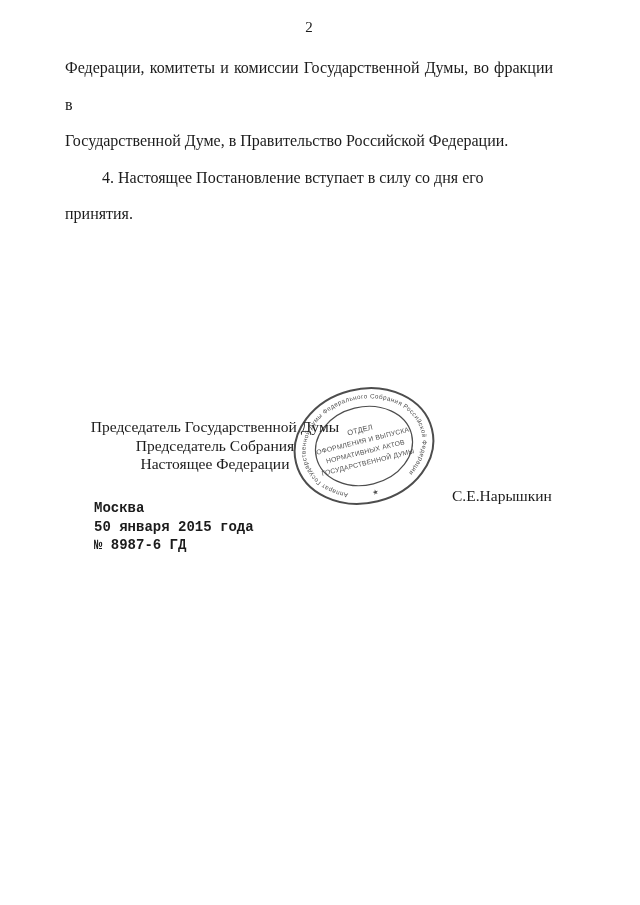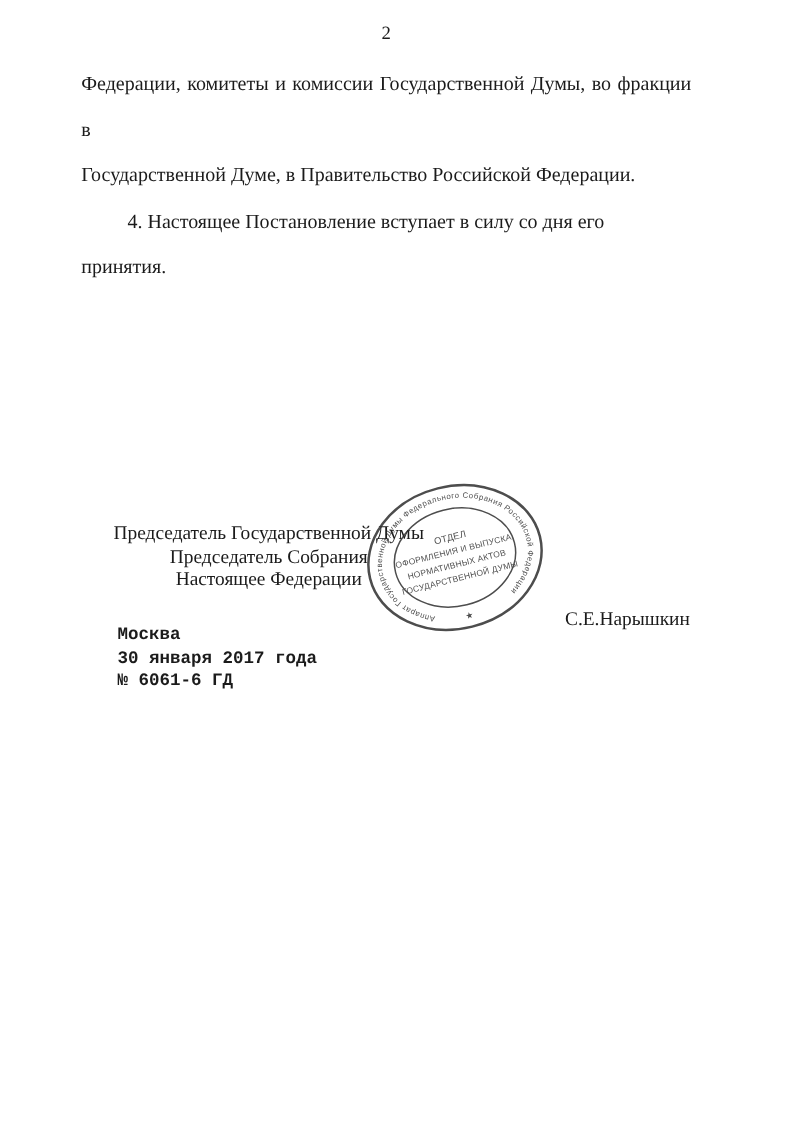--- a/index.html
+++ b/index.html
@@ -117,17 +117,17 @@
         <text class="stamp-center-text" x="80" y="49" font-size="7.5">ОТДЕЛ</text>
         <text class="stamp-center-text" x="80" y="60" font-size="6.8">ОФОРМЛЕНИЯ И ВЫПУСКА</text>
         <text class="stamp-center-text" x="80" y="71" font-size="6.8">НОРМАТИВНЫХ АКТОВ</text>
         <text class="stamp-center-text" x="80" y="82" font-size="6.8">ГОСУДАРСТВЕННОЙ ДУМЫ</text>
       </g>
     </svg>
   </div>
 
   <div class="footer">
     <div>Москва</div>
-    <div>30 января 2017 года</div>
-    <div>№ 6061-6 ГД</div>
+    <div>50 января 2015 года</div>
+    <div>№ 8987-6 ГД</div>
   </div>
 
 </div>
 
 </body></html>

